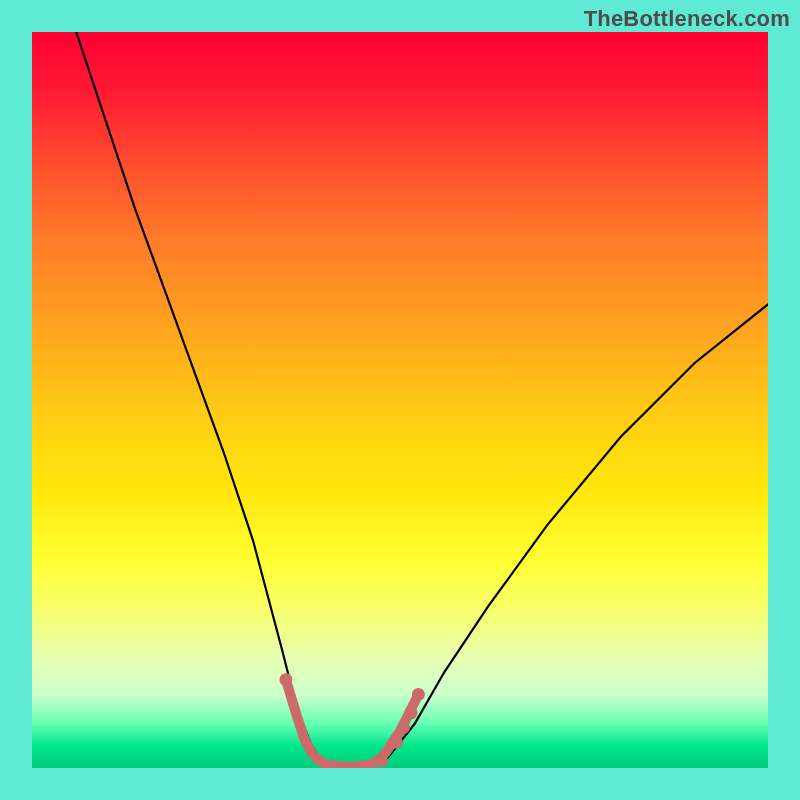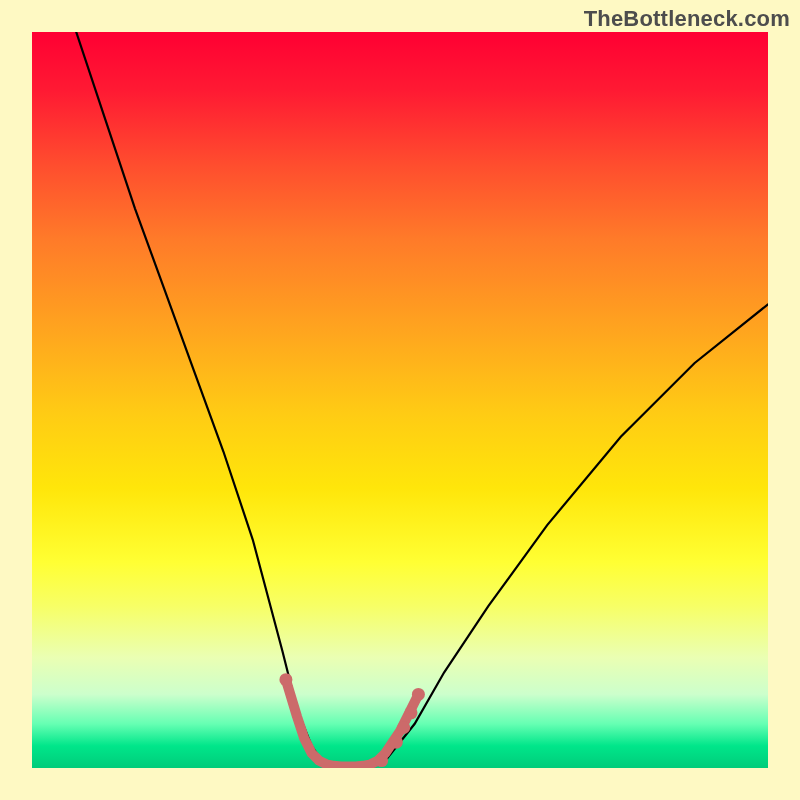--- a/index.html
+++ b/index.html
@@ -9,21 +9,21 @@
     height: 800px;
     background: #000;
     overflow: hidden;
   }
   .frame {
     position: absolute;
     top: 0;
     left: 0;
     width: 800px;
     height: 800px;
-    background: #fef9c3;
+    background: #5eead4;
   }
   .plot-area {
     position: absolute;
     top: 32px;
     left: 32px;
     width: 736px;
     height: 736px;
     overflow: hidden;
   }
   .gradient {

